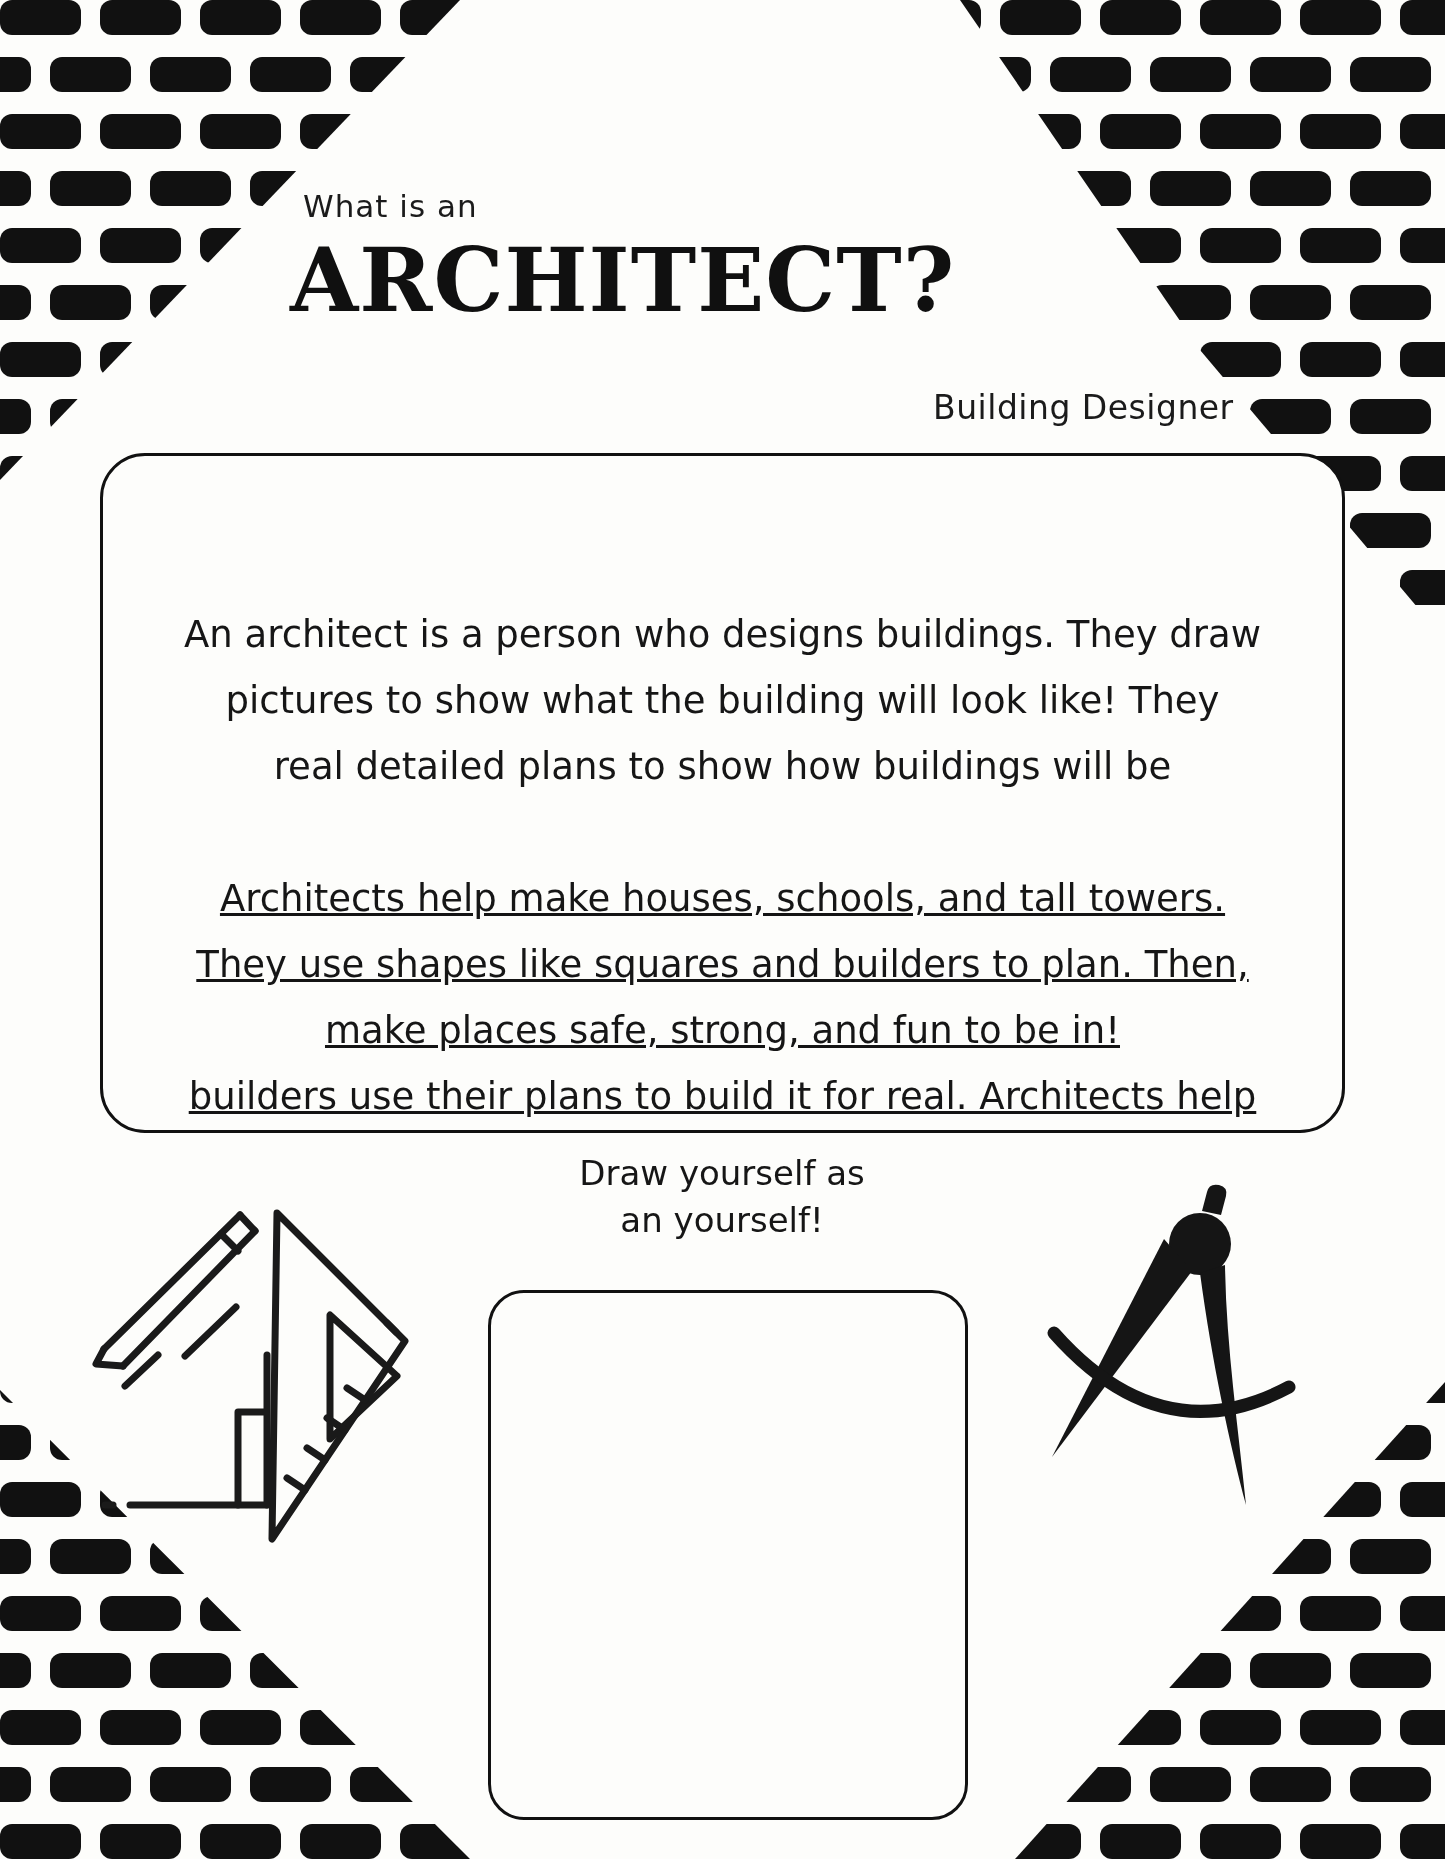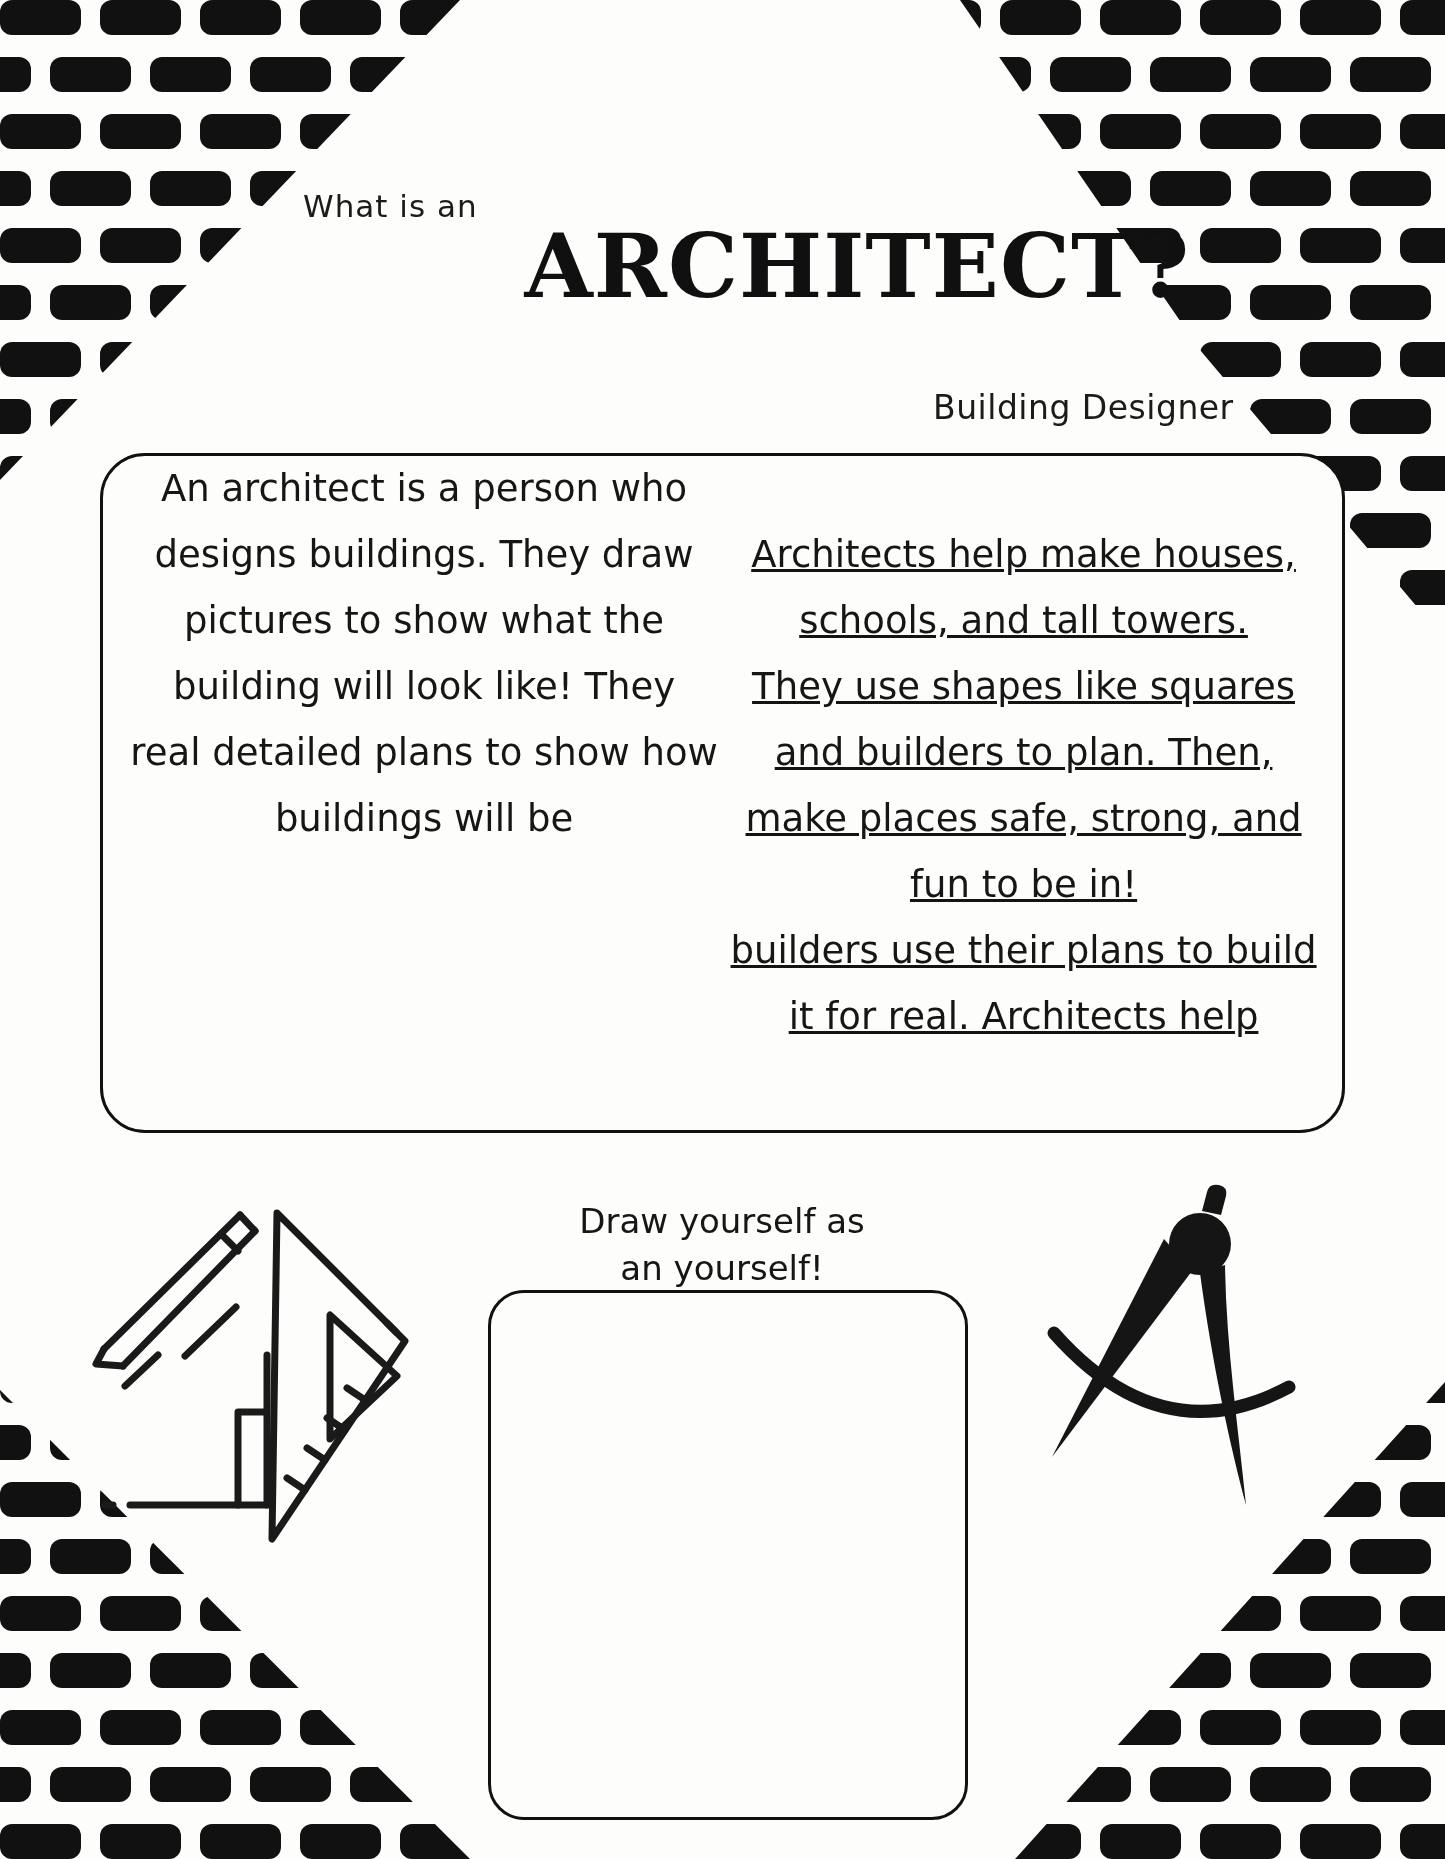--- a/index.html
+++ b/index.html
@@ -13,48 +13,48 @@
     color:#141414;
   }
   .bricks-svg{position:absolute;left:0;top:0;z-index:0;}
   .content{position:absolute;left:0;top:0;width:100%;height:100%;z-index:1;}
 
   .eyebrow{
     position:absolute;left:303px;top:188px;
     font-size:31px;letter-spacing:1px;color:#1b1b1b;
   }
   .title{
-    position:absolute;left:290px;top:214px;width:900px;
-    text-align:right;
+    position:absolute;left:290px;top:228px;width:900px;
+    text-align:left;
     font-family:"DejaVu Serif","Liberation Serif",serif;
     font-weight:bold;font-style:normal;
     font-size:88px;letter-spacing:1px;color:#101010;
     white-space:nowrap;
   }
   .subtitle{
     position:absolute;left:933px;top:388px;
     font-size:33px;color:#1b1b1b;letter-spacing:0.5px;
   }
 
   .desc-box{
     position:absolute;left:100px;top:453px;
     width:1245px;height:680px;
     border:3px solid #111;border-radius:45px;
     background:#fdfdfb;
     box-sizing:border-box;
-    display:flex;flex-direction:row;justify-content:flex-end;
+    display:flex;flex-direction:column;justify-content:flex-end;
     text-align:center;
     padding:0 20px;
   }
   .desc-line{font-size:37px;line-height:66px;color:#161616;}
   .para2{margin-top:66px;text-decoration:underline;}
 
   .prompt{
     position:absolute;left:472px;top:1150px;width:500px;
-    text-align:center;font-size:34px;line-height:47px;color:#161616;margin-top:48px;
+    text-align:center;font-size:34px;line-height:47px;color:#161616;
   }
 
   .draw-box{
     position:absolute;left:488px;top:1290px;
     width:480px;height:530px;
     border:3px solid #111;border-radius:36px;
     background:#fdfdfb;
     box-sizing:border-box;
   }
 

